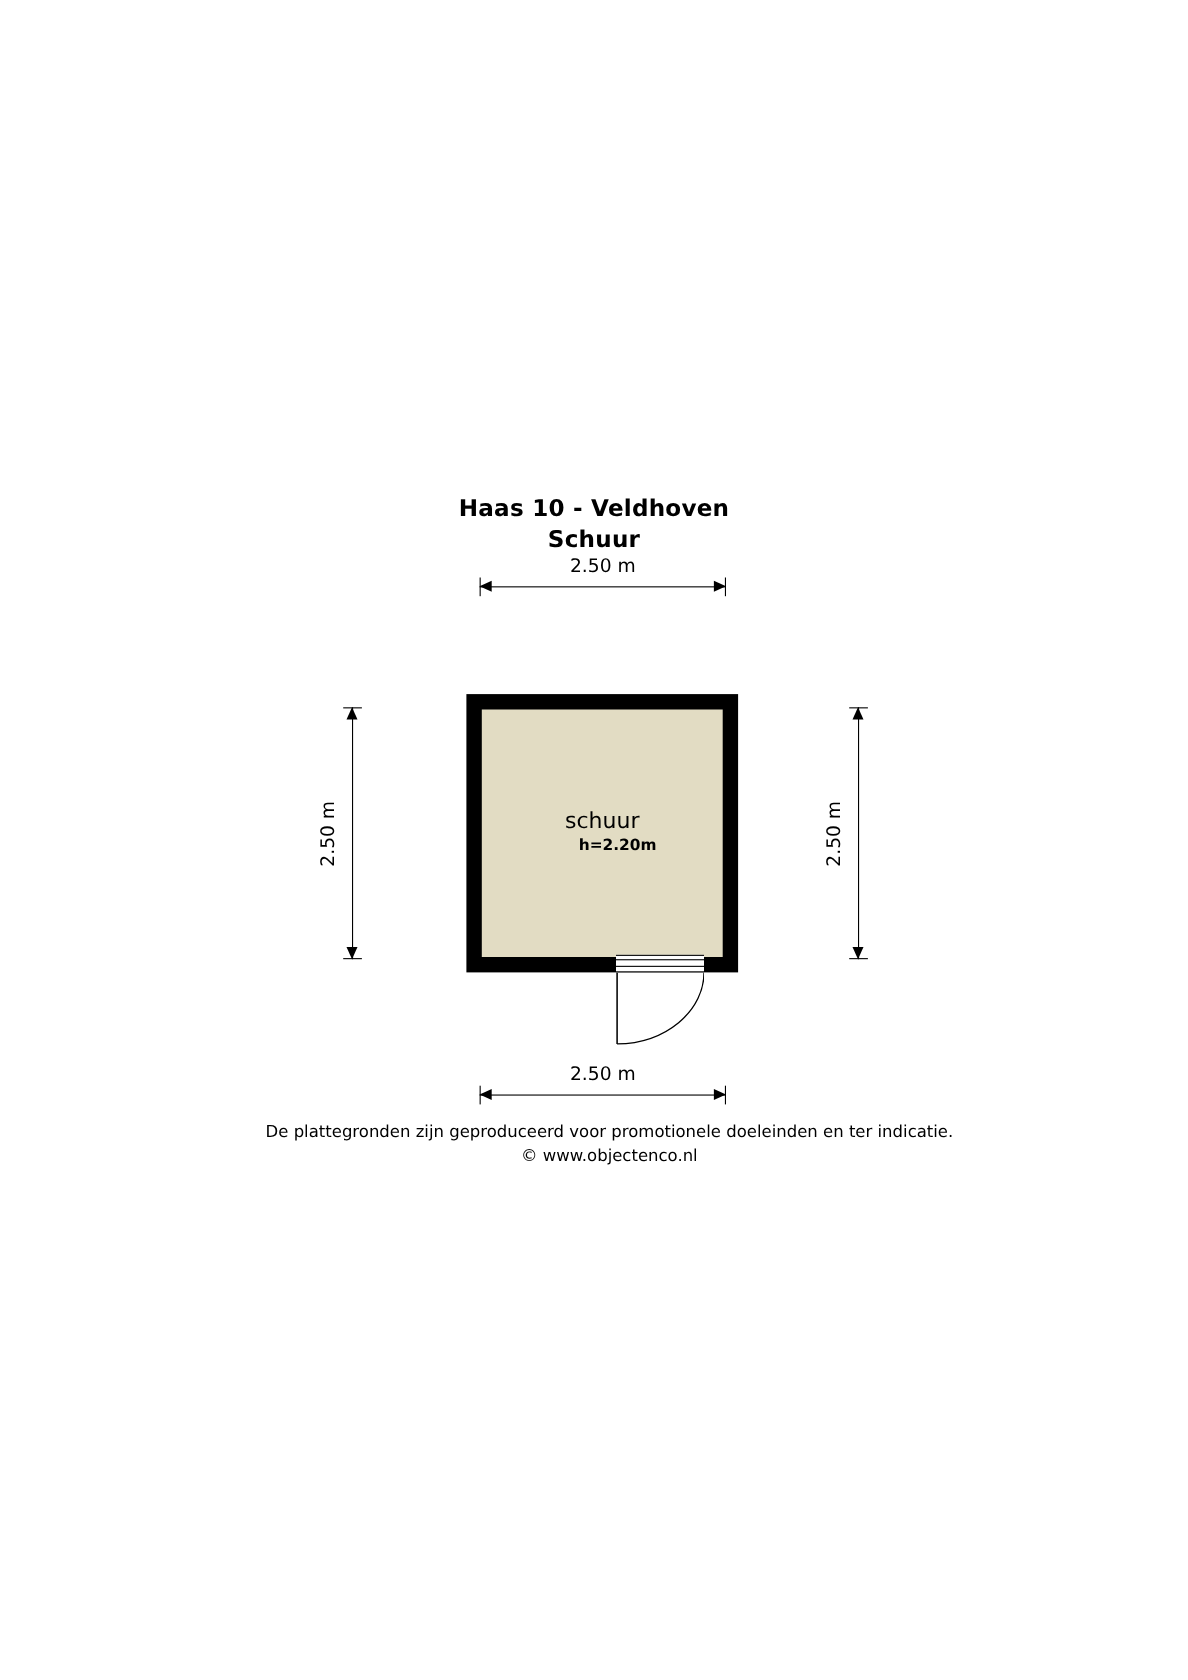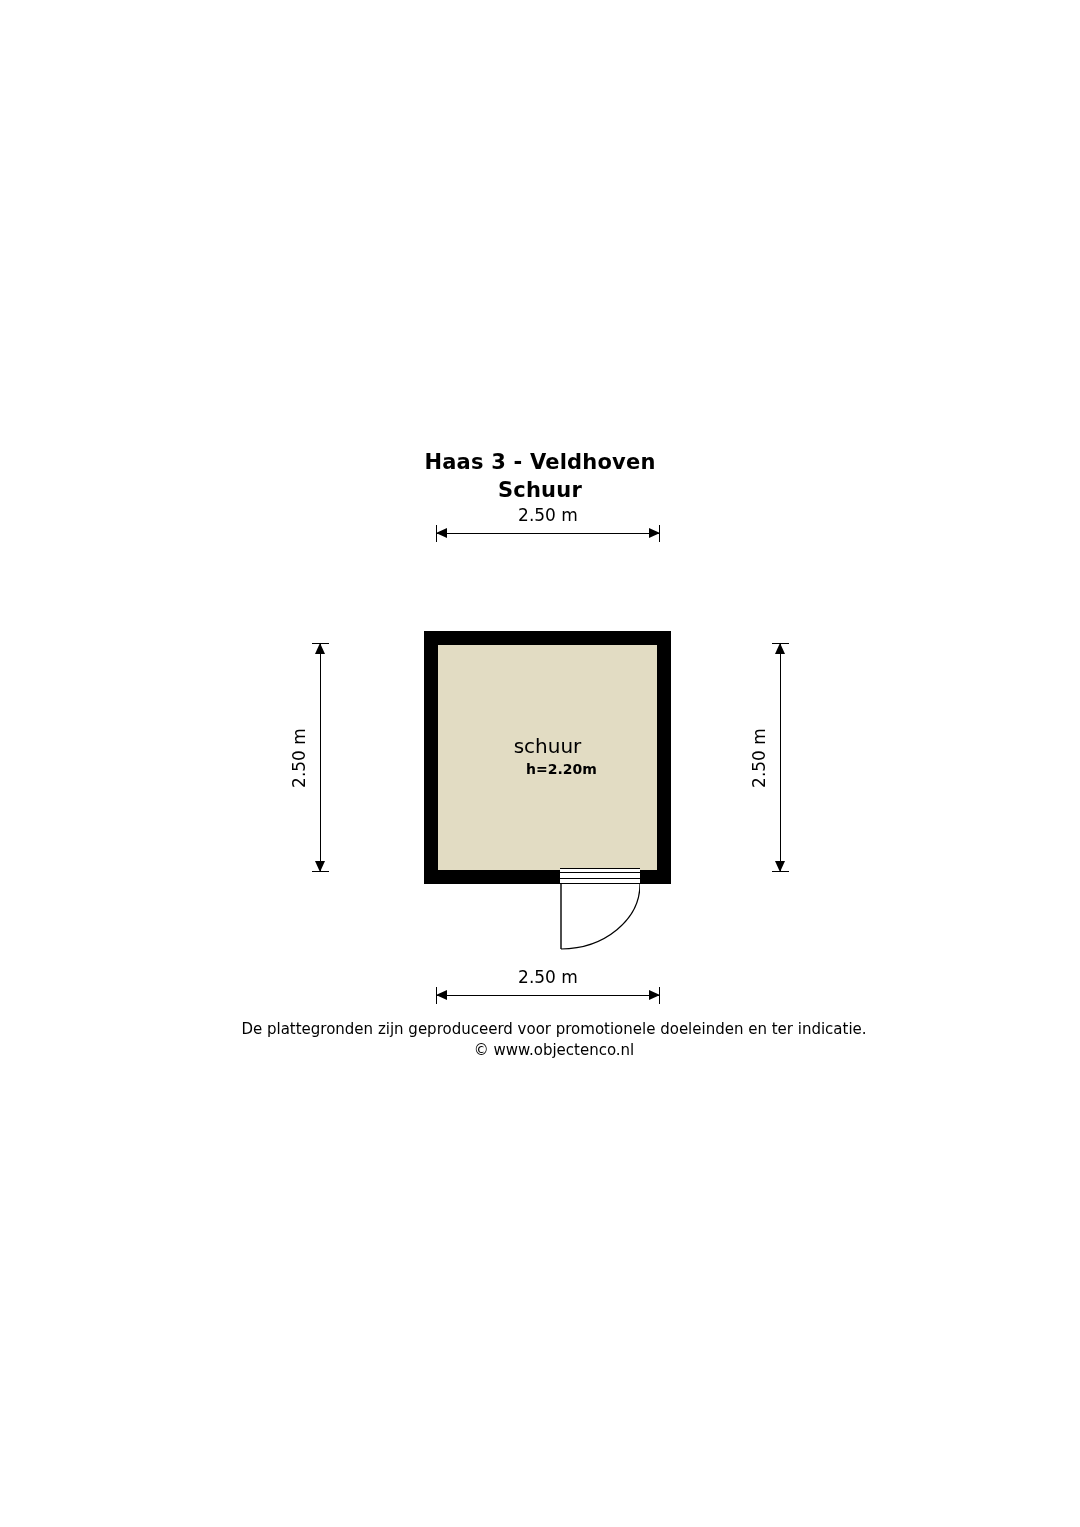--- a/index.html
+++ b/index.html
@@ -209,21 +209,21 @@
   }
   .footer div {
     font-size: 15px;
     line-height: 21px;
   }
 </style>
 </head>
 <body>
 
 <div class="title-block">
-  <div class="title-line1">Haas 3 - Veldhoven</div>
+  <div class="title-line1">Haas 10 - Veldhoven</div>
   <div class="title-line2">Schuur</div>
 </div>
 
 <div class="dim dim-h" style="left:436px; top:505px; width:224px;">
   <div class="dim-label">2.50 m</div>
   <div class="line"></div>
   <div class="cap-l"></div>
   <div class="cap-r"></div>
   <div class="arrow-l"></div>
   <div class="arrow-r"></div>

